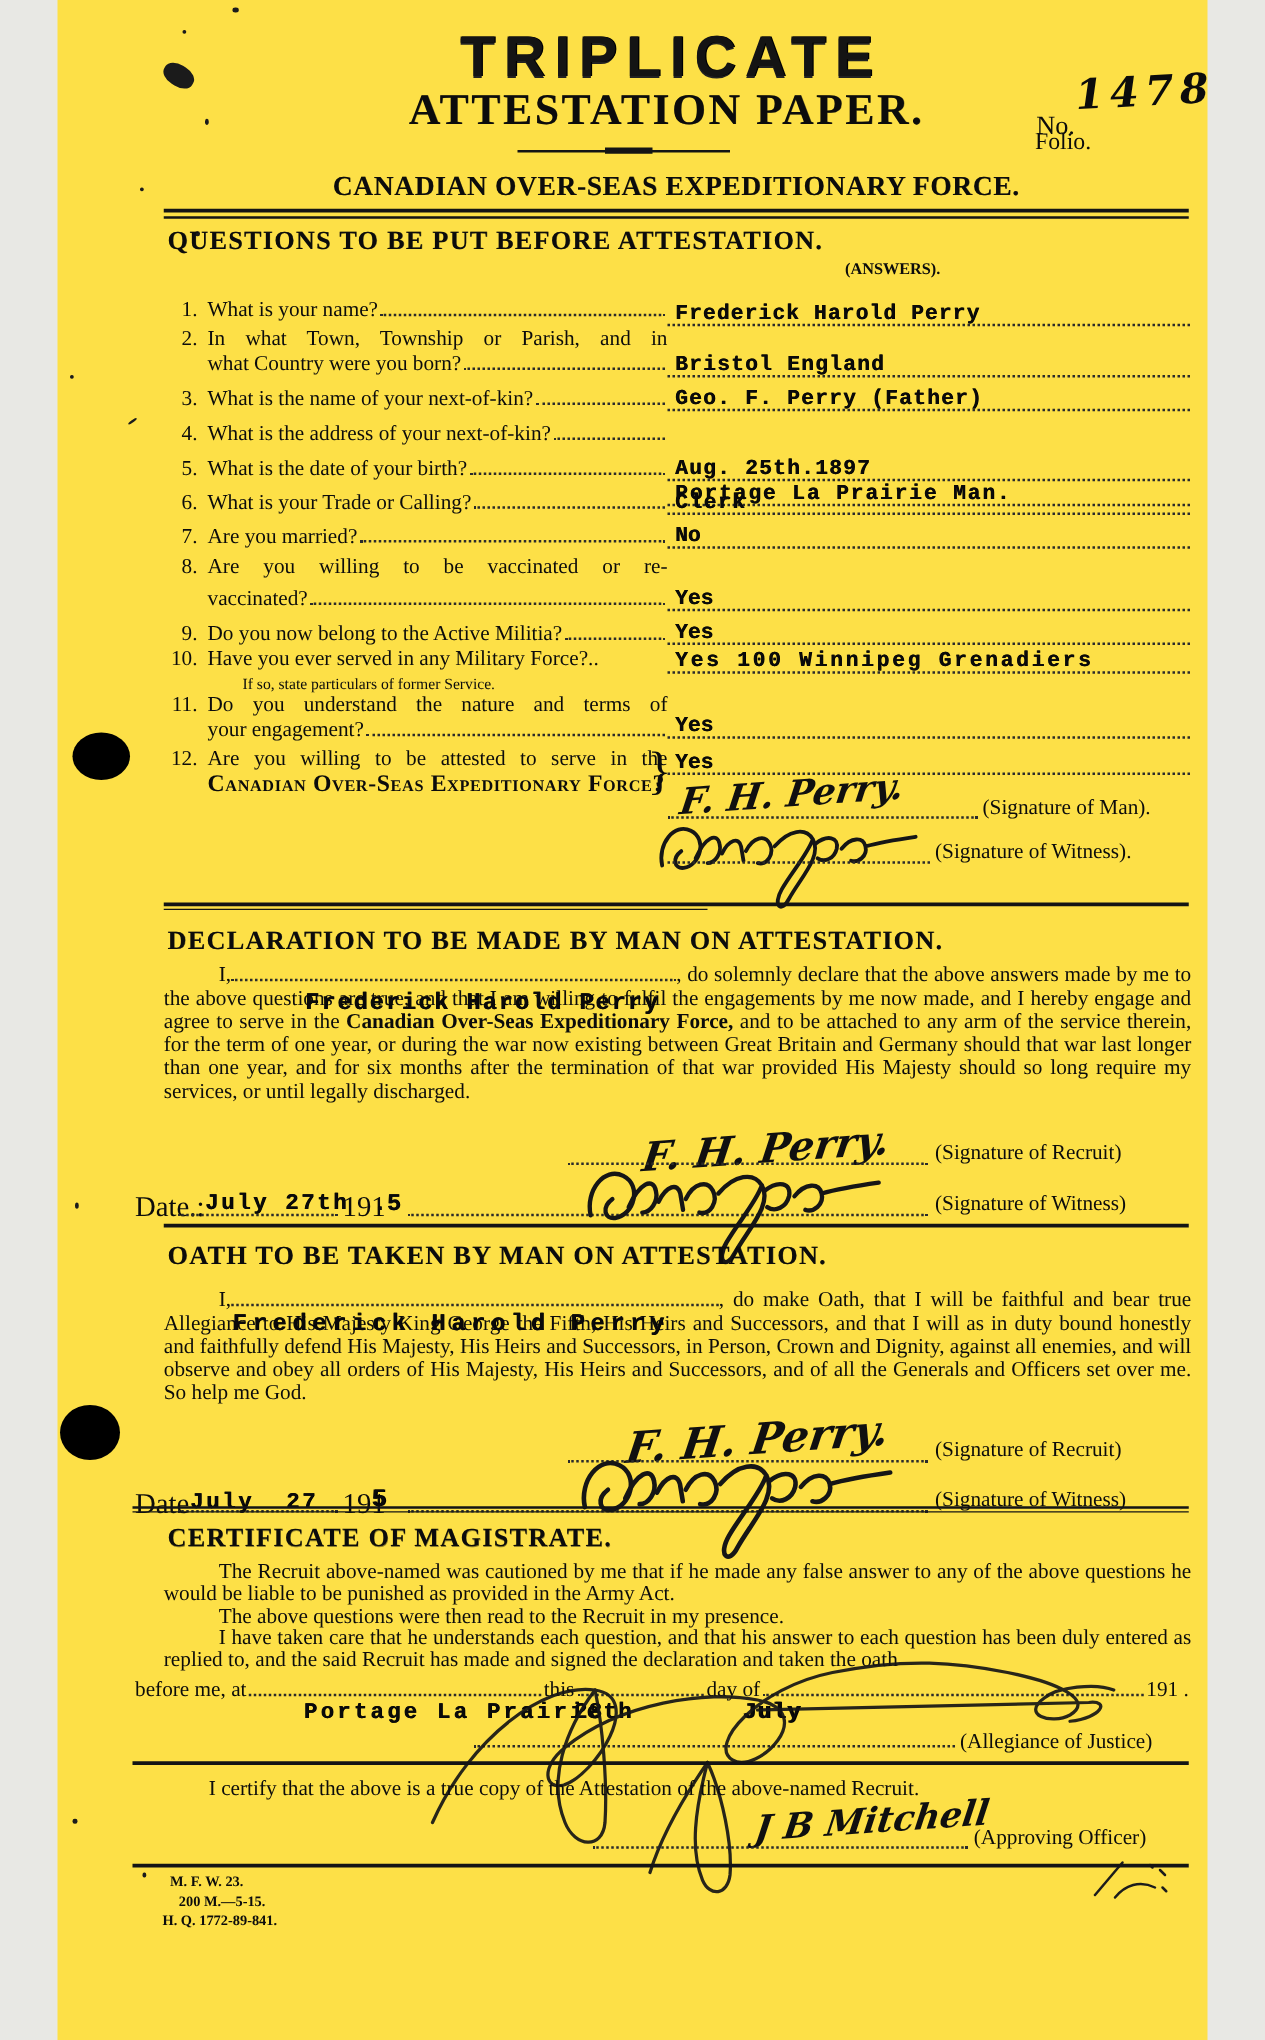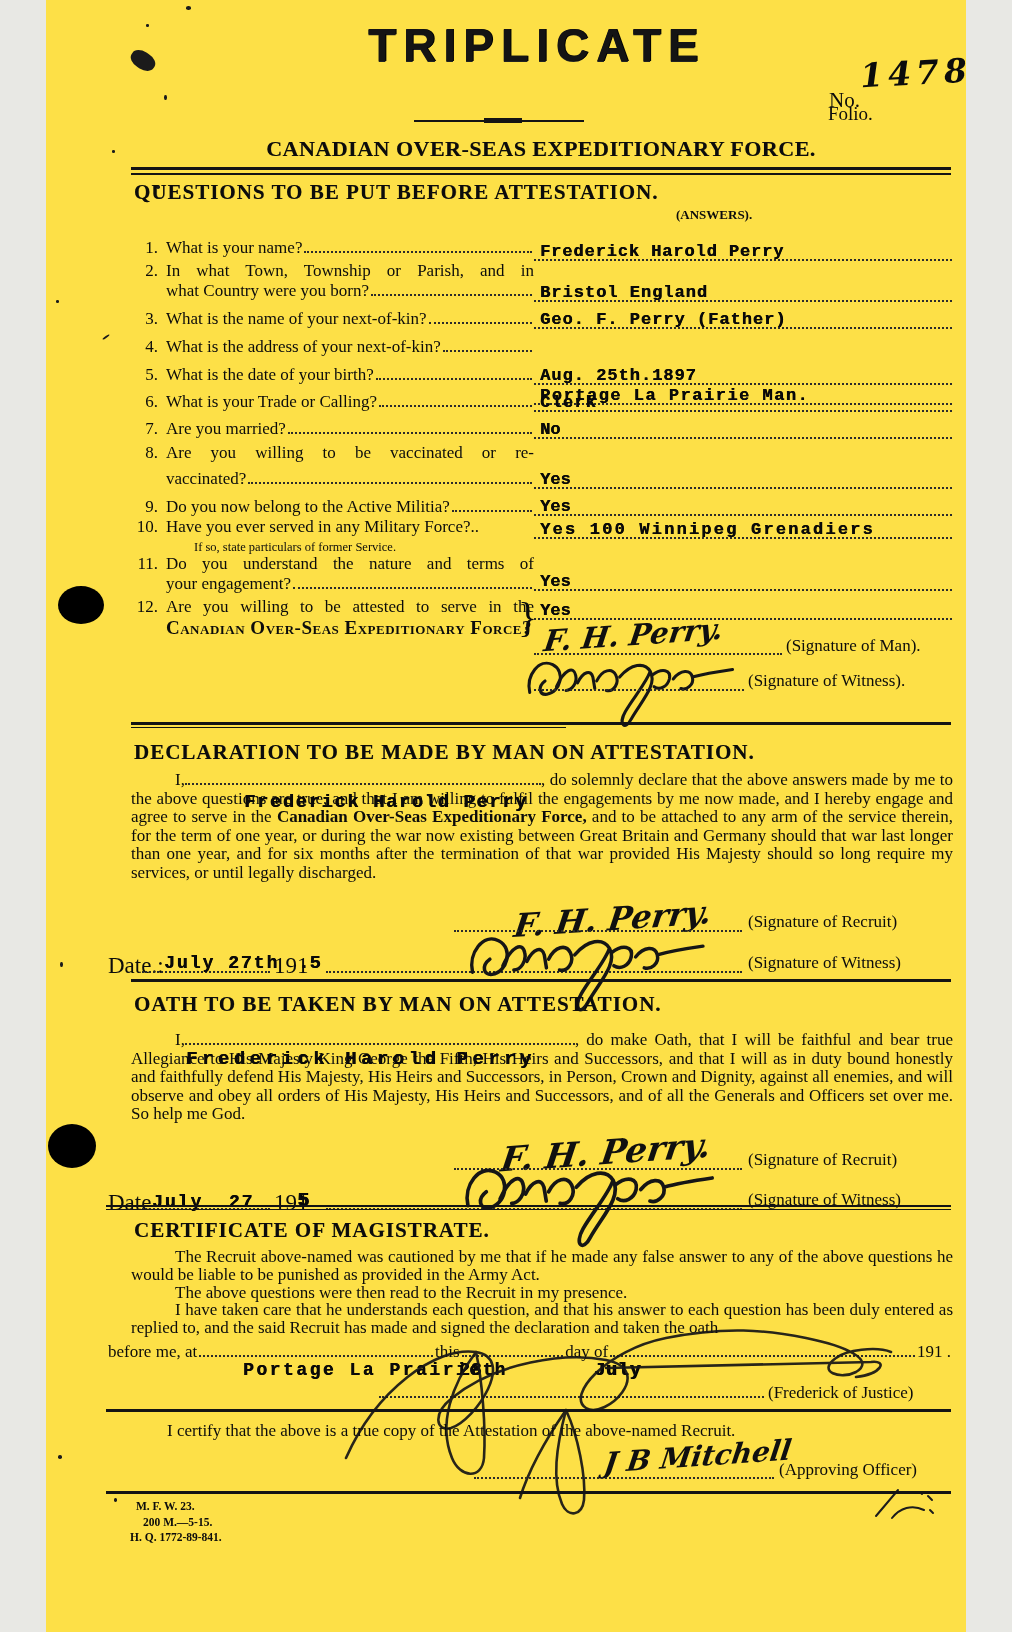--- a/index.html
+++ b/index.html
@@ -79,20 +79,21 @@
   <div class="speck" style="left:118px;top:95px;width:3px;height:5px;"></div>
   <div class="speck" style="left:66px;top:150px;width:3px;height:3px;"></div>
   <div class="speck" style="left:110px;top:185px;width:4px;height:4px;"></div>
   <div class="speck" style="left:10px;top:300px;width:3px;height:3px;"></div>
   <div class="speck" style="left:56px;top:336px;width:8px;height:2px;transform:rotate(-35deg);"></div>
   <div class="speck" style="left:14px;top:962px;width:3px;height:5px;"></div>
   <div class="speck" style="left:12px;top:1455px;width:4px;height:4px;"></div>
   <div class="edge-line" style="left:1003px;top:35px;height:130px;"></div>
 
   <div class="abs title-stamp" style="left:322px;top:18px;">TRIPLICATE</div>
+  <div class="abs doc-title print" style="left:281px;top:68px;">ATTESTATION PAPER.</div>
 
   <div class="abs" style="left:783px;top:88px;font-size:21px;">
     <span>No.</span>
   </div>
   <div class="abs hand-no" style="left:814px;top:52px;">147898</div>
   <div class="abs" style="left:782px;top:103px;font-size:19px;">Folio.</div>
 
   <div class="rule" style="left:368px;top:120px;width:170px;height:2px;"></div>
   <div class="rule" style="left:438px;top:118px;width:38px;height:5px;"></div>
 
@@ -339,21 +340,21 @@
     <span class="leader" style="flex:1;"></span>
     <span style="white-space:nowrap;">day of</span>
     <span class="leader" style="flex:3;"></span>
     <span style="white-space:nowrap;">191 .</span>
   </div>
   <span class="abs typed" style="left:197px;top:1360px;font-size:18px;letter-spacing:2.5px;">Portage La Prairie</span>
   <span class="abs typed" style="left:413px;top:1360px;font-size:18px;letter-spacing:1px;">28th</span>
   <span class="abs typed" style="left:548px;top:1360px;font-size:18px;letter-spacing:1px;text-shadow:1px 0 0 #000;">July</span>
 
   <div class="dotline" style="left:333px;top:1396px;width:385px;"></div>
-  <span class="sig-label" style="left:722px;top:1383px;">(Frederick  of  Justice)</span>
+  <span class="sig-label" style="left:722px;top:1383px;">(Allegiance  of  Justice)</span>
 
   <svg class="scrawl" style="left:280px;top:1280px;" width="600" height="300" viewBox="0 0 600 300">
     <g fill="none" stroke="#161616" stroke-width="2.6" stroke-linecap="round" opacity=".92">
       <path d="M20,178 C50,110 110,66 150,72 C190,78 150,140 125,148 C110,152 106,134 126,118 C170,82 240,72 280,80 C330,90 280,140 260,128 C240,116 280,70 340,58 C400,46 440,50 480,58 C520,66 550,80 530,92 C515,100 490,92 510,78 C520,70 550,66 565,72"></path>
       <path d="M150,72 C126,104 112,144 126,178 C134,198 156,200 158,178 C160,146 156,100 150,72"></path>
       <path d="M240,130 C218,162 202,192 194,218"></path>
       <path d="M280,88 L545,82 C562,80 556,94 530,97"></path>
       <path d="M240,130 C230,168 226,200 236,224 C242,238 256,236 258,220 C260,196 252,156 240,130"></path>
     </g>
   </svg>

